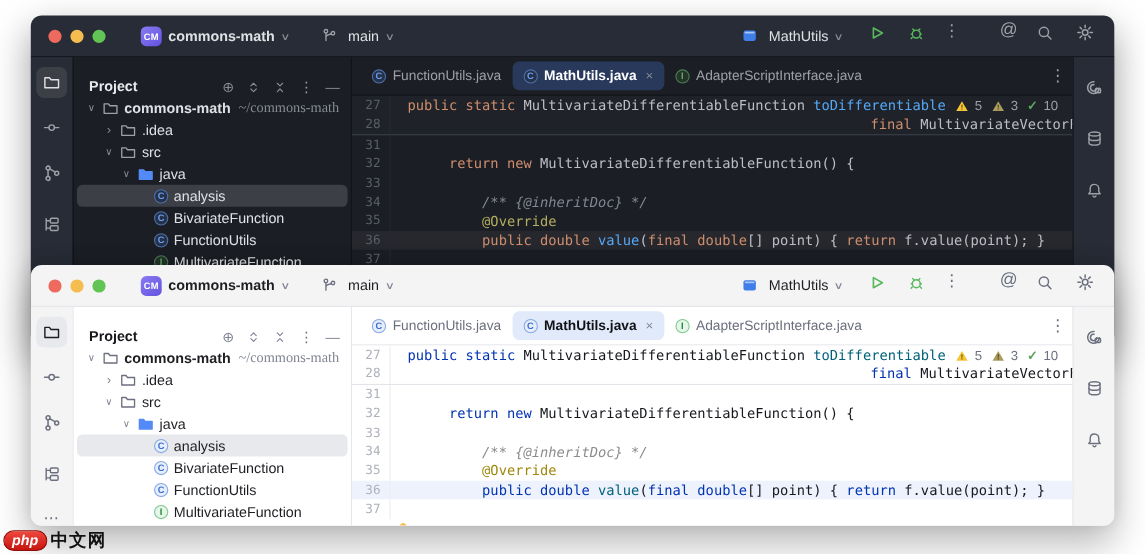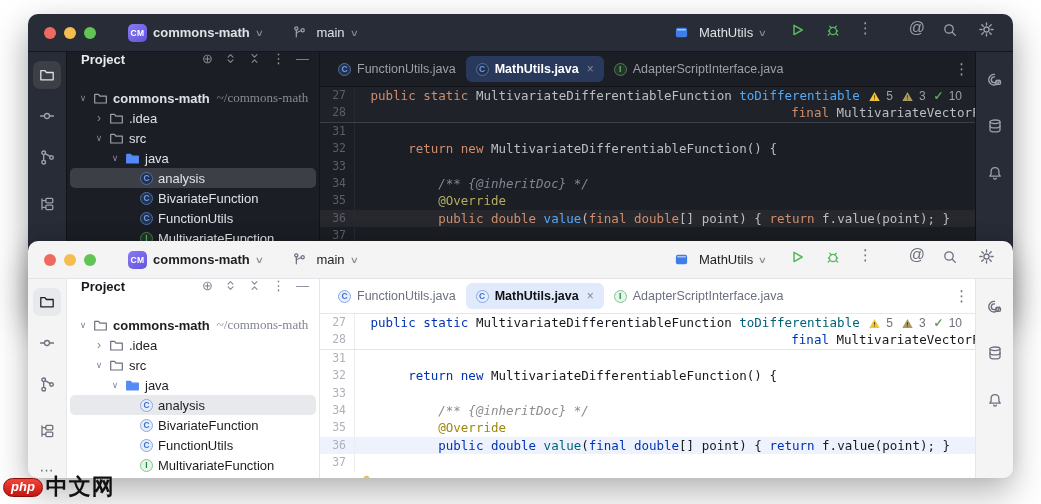--- a/index.html
+++ b/index.html
@@ -47,21 +47,21 @@
   .wbody { display:flex; height:calc(100% - 38px); }
   .strip { width:38px; background:var(--chrome); display:flex; flex-direction:column; align-items:center;
     padding-top:9px; gap:13px; color:var(--dim); flex:0 0 38px;}
   .strip-right { border-left:1px solid var(--panelline); padding-top:13px; gap:19px;}
   .stool { width:28px; height:28px; display:flex; align-items:center; justify-content:center; border-radius:7px; }
   .stool.active { background:var(--sel); color:var(--text); }
   .dots { font-size:14px; letter-spacing:1px; color:var(--dim); }
 
   .panel { width:254px; flex:0 0 254px; background:var(--content); border-left:1px solid var(--panelline);
     border-right:1px solid var(--panelline); overflow:hidden; }
-  .phead { height:34px; display:flex; align-items:flex-start; padding:0 10px 0 14px; }
+  .phead { height:34px; display:flex; align-items:flex-end; padding:0 10px 0 14px; }
   .phead .ptitle { font-weight:700; font-size:13px; color:var(--hdr); }
   .phead .picons { margin-left:auto; display:flex; align-items:center; gap:11px; color:var(--dim2); }
   .pico { font-size:13px; line-height:1; }
 
   .tree { padding-top:2px; font-size:13px; }
   .trow { height:20px; display:flex; align-items:center; gap:5px; white-space:nowrap;
     margin:0 3px; border-radius:5px; padding-left:var(--ind,8px); }
   .trow.sel { background:var(--sel); }
   .tchev { width:10px; text-align:center; color:var(--dim2); font-size:9px; }
   .tchev.right { font-size:12px; }
@@ -98,21 +98,21 @@
   .inspect { position:absolute; top:1px; right:10px; display:flex; align-items:center; gap:5px;
     color:var(--dim); font-family:"Liberation Sans",sans-serif; font-size:12px; background:var(--sticky); padding-left:6px;}
   .inspect .cnt { margin-right:3px; }
   .okmark { color:#5ba35f; font-weight:700; font-size:12px; }
   .bulb { position:absolute; left:40px; top:2px; }
 
   
   .watermark { position:absolute; left:3px; bottom:2px; display:flex; align-items:center; gap:3px; z-index:3;}
   .wm-pill { background:linear-gradient(180deg,#f0473c,#c5150f); color:#fff; font-weight:700; font-style:italic;
     font-size:13px; padding:0px 7px 2px 7px; border-radius:10px; border:1px solid #8e0d08; }
-  .wm-text { font-weight:700; color:#111; font-size:22px; letter-spacing:1px; }
+  .wm-text { font-weight:700; color:#111; font-size:16px; letter-spacing:1px; }
 </style>
 </head>
 <body>
 
 <div class="stage">
 
   <div class="window theme-dark" id="win-dark">
 
     <div class="titlebar">
       <div class="traffic">

